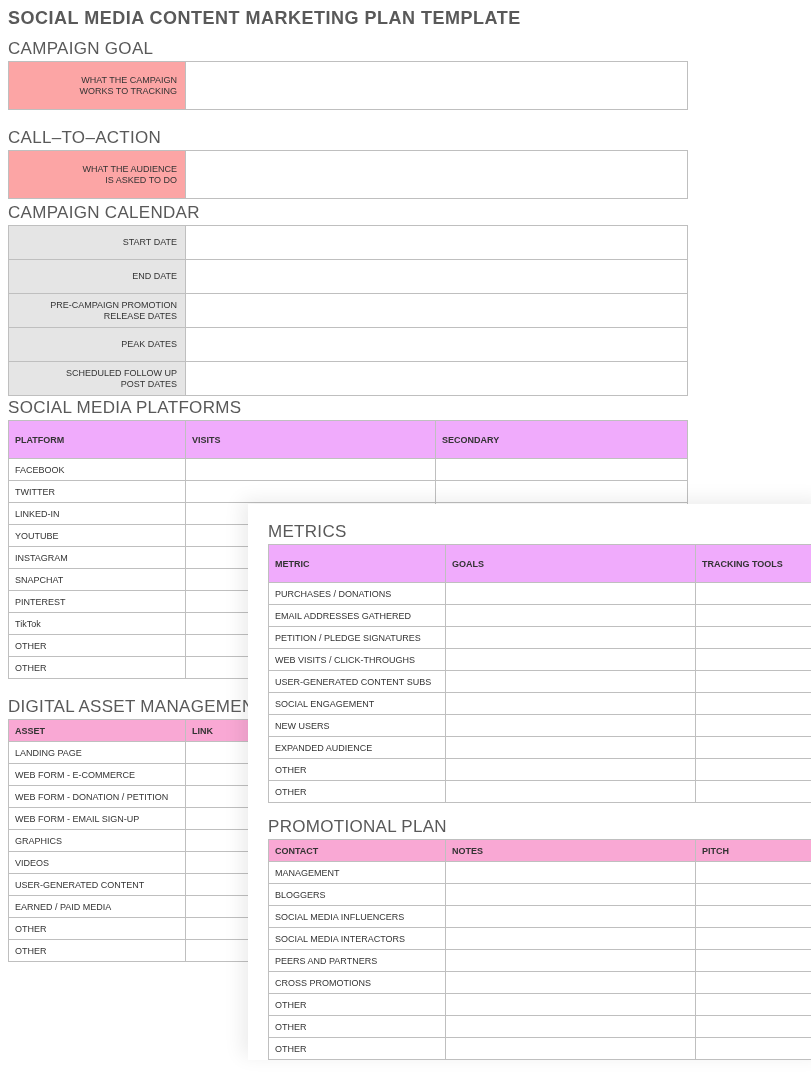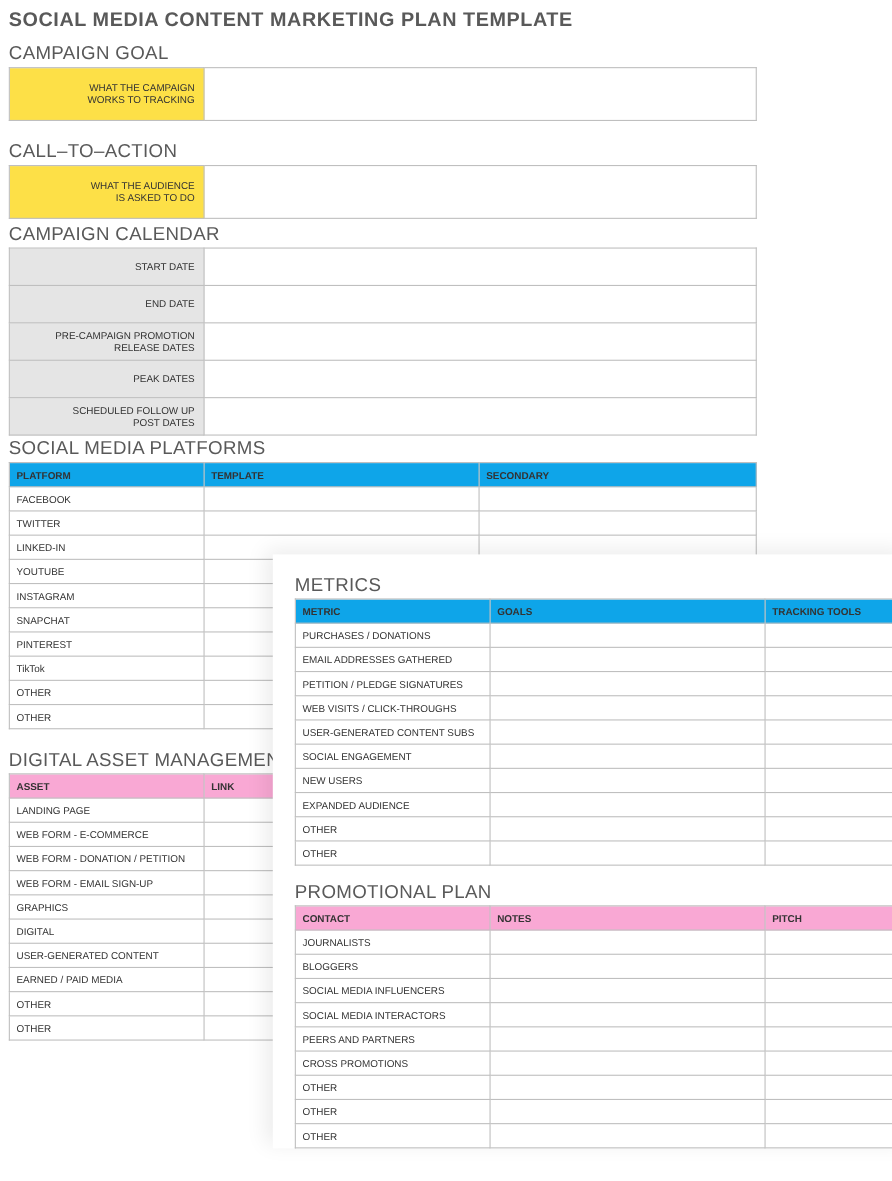--- a/index.html
+++ b/index.html
@@ -50,21 +50,21 @@
       color: #333;
     }
     td, th {
       border: 1px solid #bfbfbf;
       padding: 4px 6px;
       vertical-align: middle;
       text-align: left;
     }
     .two-col-label {
       width: 177px;
-      background: #fde047;
+      background: #fca5a5;
       text-align: right;
       font-size: 9px;
       font-weight: 400;
       color: #333;
       line-height: 1.2;
       padding-right: 8px;
       height: 48px;
     }
     .two-col-value {
       background: #fff;
@@ -76,25 +76,25 @@
       font-size: 9px;
       color: #333;
       line-height: 1.2;
       padding-right: 8px;
       height: 34px;
     }
     .cal-value {
       background: #fff;
     }
     .hdr-blue th {
-      background: #0ea5e9;
+      background: #f0abfc;
       font-weight: 700;
       font-size: 9px;
       color: #333;
-      height: 22px;
+      height: 38px;
     }
     .hdr-gray th {
       background: #f9a8d4;
       font-weight: 700;
       font-size: 9px;
       color: #333;
       height: 22px;
     }
     .body-row td {
       height: 22px;
@@ -160,21 +160,21 @@
           <td class="cal-value"></td>
         </tr>
       </tbody>
   </table>
 
   <div class="section-title" style="margin-top:2px">SOCIAL MEDIA PLATFORMS</div>
   <table>
     <thead>
       <tr class="hdr-blue">
         <th class="col-narrow">PLATFORM</th>
-        <th class="col-medium">TEMPLATE</th>
+        <th class="col-medium">VISITS</th>
         <th>SECONDARY</th>
       </tr>
     </thead>
     <tbody id="plat-body">
         <tr class="body-row">
           <td class="col-narrow">FACEBOOK</td>
           <td class="col-medium"></td>
           <td></td>
         </tr>
         <tr class="body-row">
@@ -248,21 +248,21 @@
         </tr>
         <tr class="body-row">
           <td class="col-narrow">WEB FORM - EMAIL SIGN-UP</td>
           <td></td>
         </tr>
         <tr class="body-row">
           <td class="col-narrow">GRAPHICS</td>
           <td></td>
         </tr>
         <tr class="body-row">
-          <td class="col-narrow">DIGITAL</td>
+          <td class="col-narrow">VIDEOS</td>
           <td></td>
         </tr>
         <tr class="body-row">
           <td class="col-narrow">USER-GENERATED CONTENT</td>
           <td></td>
         </tr>
         <tr class="body-row">
           <td class="col-narrow">EARNED / PAID MEDIA</td>
           <td></td>
         </tr>
@@ -346,21 +346,21 @@
   <table>
     <thead>
       <tr class="hdr-gray">
         <th class="col-narrow">CONTACT</th>
         <th class="col-medium">NOTES</th>
         <th>PITCH</th>
       </tr>
     </thead>
     <tbody id="promo-body">
         <tr class="body-row">
-          <td class="col-narrow">JOURNALISTS</td>
+          <td class="col-narrow">MANAGEMENT</td>
           <td class="col-medium"></td>
           <td></td>
         </tr>
         <tr class="body-row">
           <td class="col-narrow">BLOGGERS</td>
           <td class="col-medium"></td>
           <td></td>
         </tr>
         <tr class="body-row">
           <td class="col-narrow">SOCIAL MEDIA INFLUENCERS</td>

